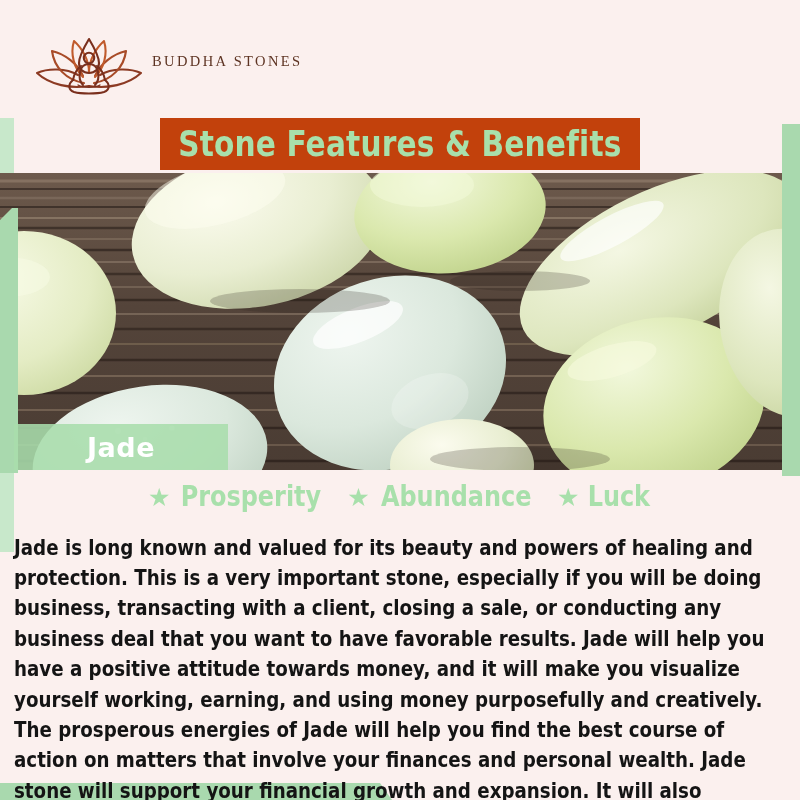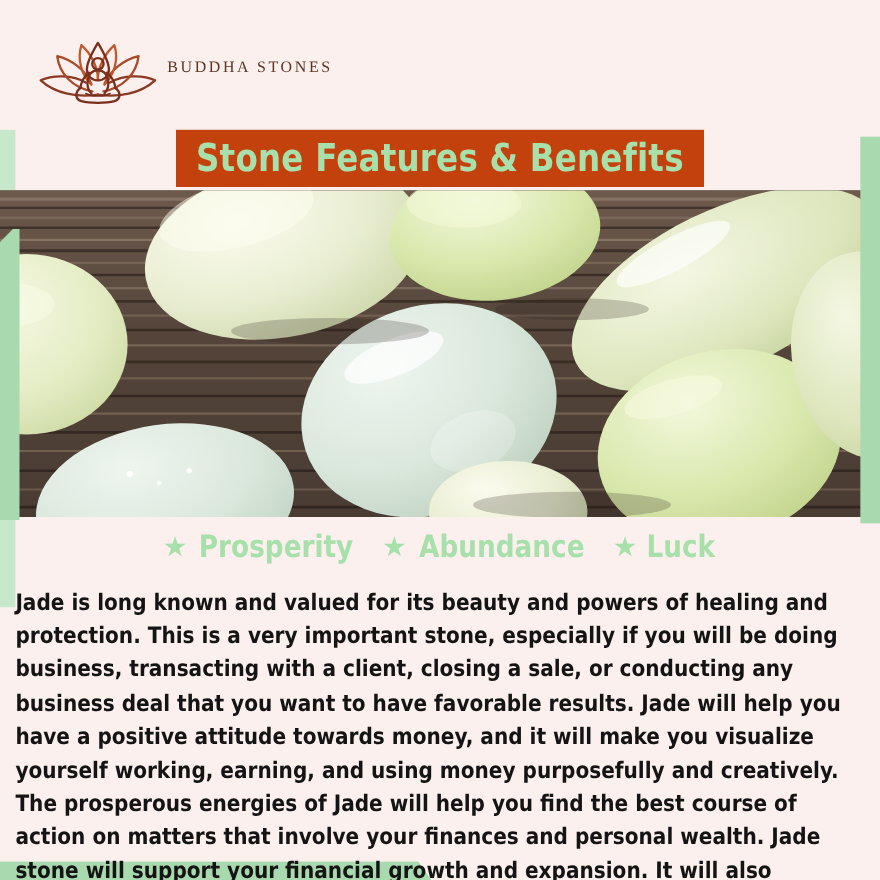--- a/index.html
+++ b/index.html
@@ -314,20 +314,23 @@
       </g>
     </svg>
   </div>
 
   <div id="green-bar-left" class="green-bar"></div>
   <div id="green-bar-right" class="green-bar"></div>
   <div id="green-edge-left"></div>
   <div id="green-edge-right"></div>
   <div id="green-bar-bottom" class="green-bar"></div>
 
+  <div id="stone-label">
+    <span id="stone-label-text">Jade</span>
+  </div>
 
   <div id="keywords">
     <span class="keyword">
       <span class="star">★</span>
       <span class="kw-label">Prosperity</span>
     </span>
     <span class="keyword">
       <span class="star">★</span>
       <span class="kw-label">Abundance</span>
     </span>

